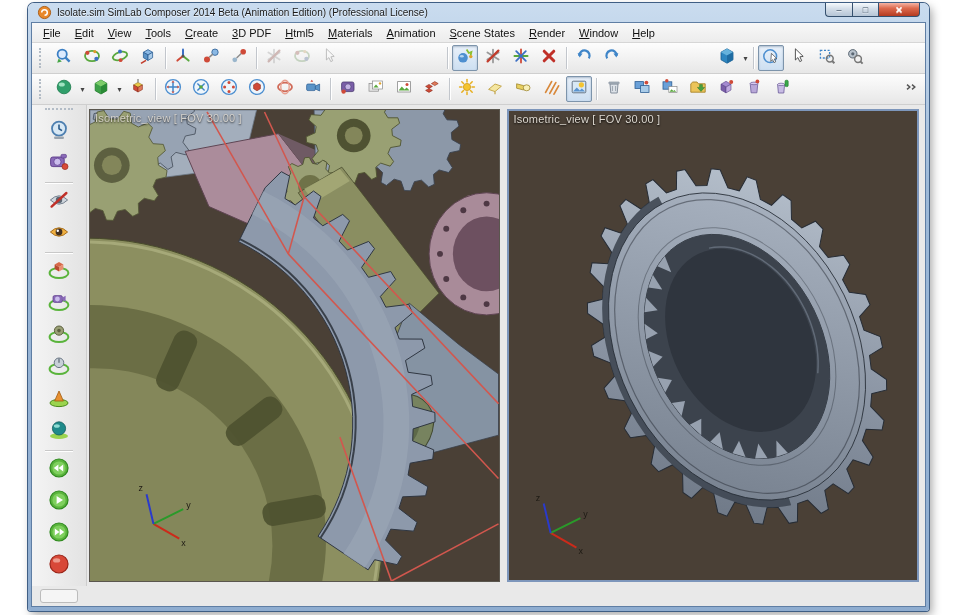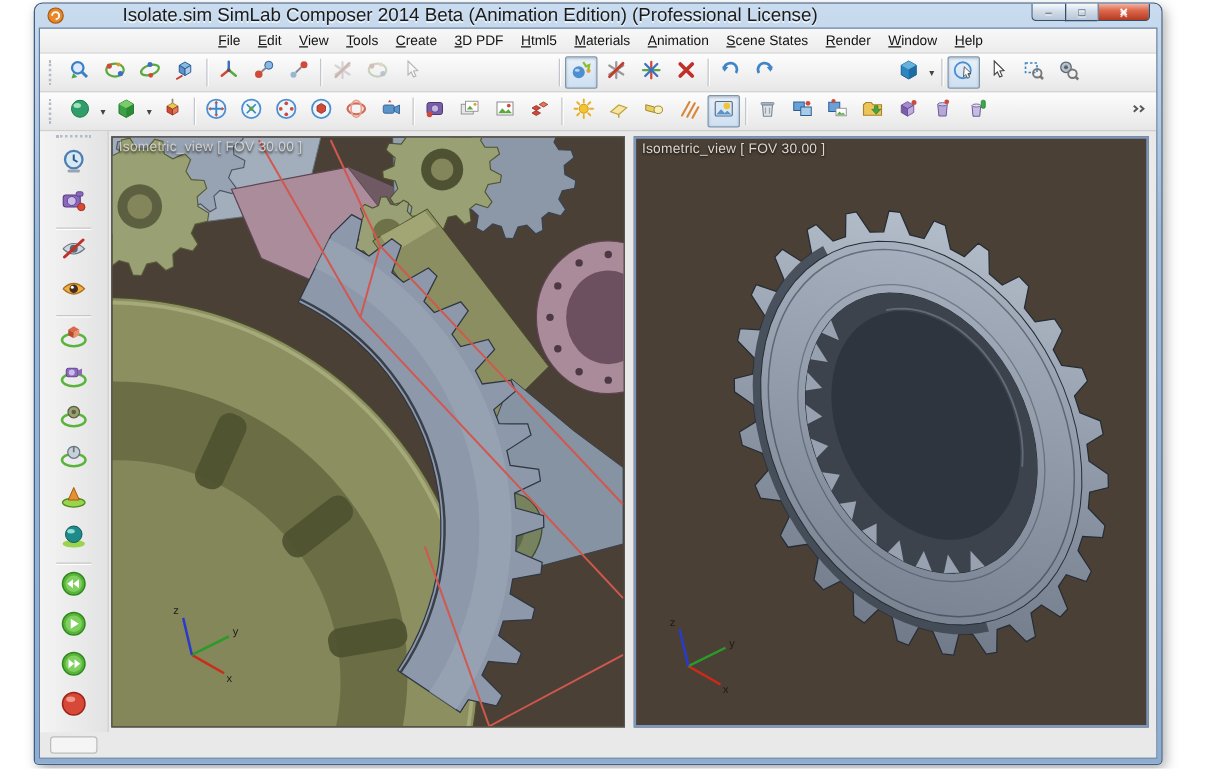--- a/index.html
+++ b/index.html
@@ -7,34 +7,34 @@
         font-family:"Liberation Sans",sans-serif;-webkit-font-smoothing:antialiased;}
   
   .window{position:absolute;left:28px;top:3px;width:901px;height:608px;
           background:linear-gradient(#cadcef,#9db9d8 30%,#8fadd0);
           border-radius:6px 6px 3px 3px;
           box-shadow:0 0 0 1px #3f5e84, 3px 4px 10px rgba(0,0,0,.35);
           padding:0 3px 4px 3px;box-sizing:border-box;}
   .titlebar{height:19px;display:flex;align-items:center;padding:0 6px;position:relative;
             text-shadow:0 1px 0 rgba(255,255,255,.7);}
   .titlebar .app-ico{width:15px;height:15px;margin-right:5px;flex:0 0 auto;}
-  .titlebar .title{font-size:15px;color:#1a1a1a;white-space:nowrap;overflow:hidden;margin-left:41px;}
+  .titlebar .title{font-size:10px;color:#1a1a1a;white-space:nowrap;overflow:hidden;}
   .win-controls{position:absolute;right:6px;top:0;display:flex;}
   .win-btn{height:14px;border:1px solid #35506e;border-top:none;display:flex;align-items:center;justify-content:center;
            font-size:9px;color:#fff;box-sizing:border-box;cursor:default;
            background:linear-gradient(#f6fafd,#d3dde8 45%,#b6c5d6);color:#3a4a5c;}
   .win-btn.min{width:27px;border-radius:0 0 0 4px;border-right:none;}
   .win-btn.max{width:26px;border-right:none;}
   .win-btn.close{width:42px;border-radius:0 0 4px 0;
            background:linear-gradient(#f4b4a4,#dd6a4e 40%,#b43a20);color:#fff;font-weight:bold;}
   .client{background:#e9e9e9;height:585px;border:1px solid #5f7ea4;box-sizing:border-box;
           display:flex;flex-direction:column;overflow:hidden;}
   
   .menubar{height:19px;background:linear-gradient(#f8f8f8,#ececec);border-bottom:1px solid #d6d6d6;
-           display:flex;align-items:center;font-size:11px;color:#111;padding-left:4px;flex:0 0 auto;justify-content:center;}
+           display:flex;align-items:center;font-size:11px;color:#111;padding-left:4px;flex:0 0 auto;}
   .menu-item{padding:2px 7px;cursor:default;}
   .menu-item u{text-decoration:underline;}
   
   .toolbar{height:30px;background:linear-gradient(#fdfdfd,#e7e7e7);border-bottom:1px solid #cfcfcf;
            display:flex;align-items:center;padding-left:2px;flex:0 0 auto;}
   .grip{width:4px;height:20px;margin:0 5px;border-left:2px dotted #b3bcc6;}
   .tbtn{width:24px;height:24px;margin:0 1px;border:1px solid transparent;border-radius:2px;
         display:flex;align-items:center;justify-content:center;position:relative;}
   .tbtn.pressed{border:1px solid #7d94ab;background:linear-gradient(#e9f1fa,#cddff1);
         box-shadow:inset 0 1px 2px rgba(60,90,120,.35);}

